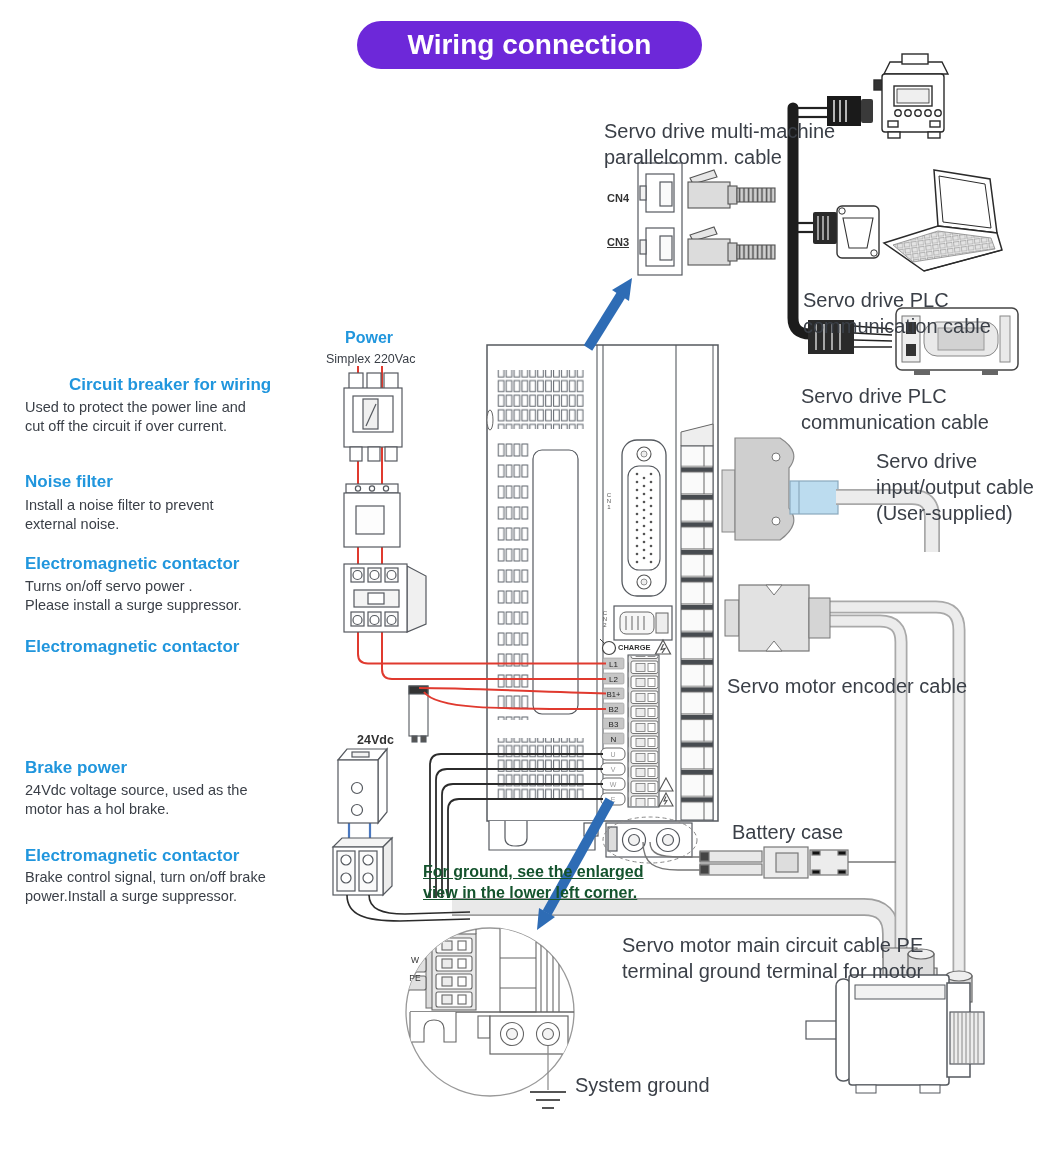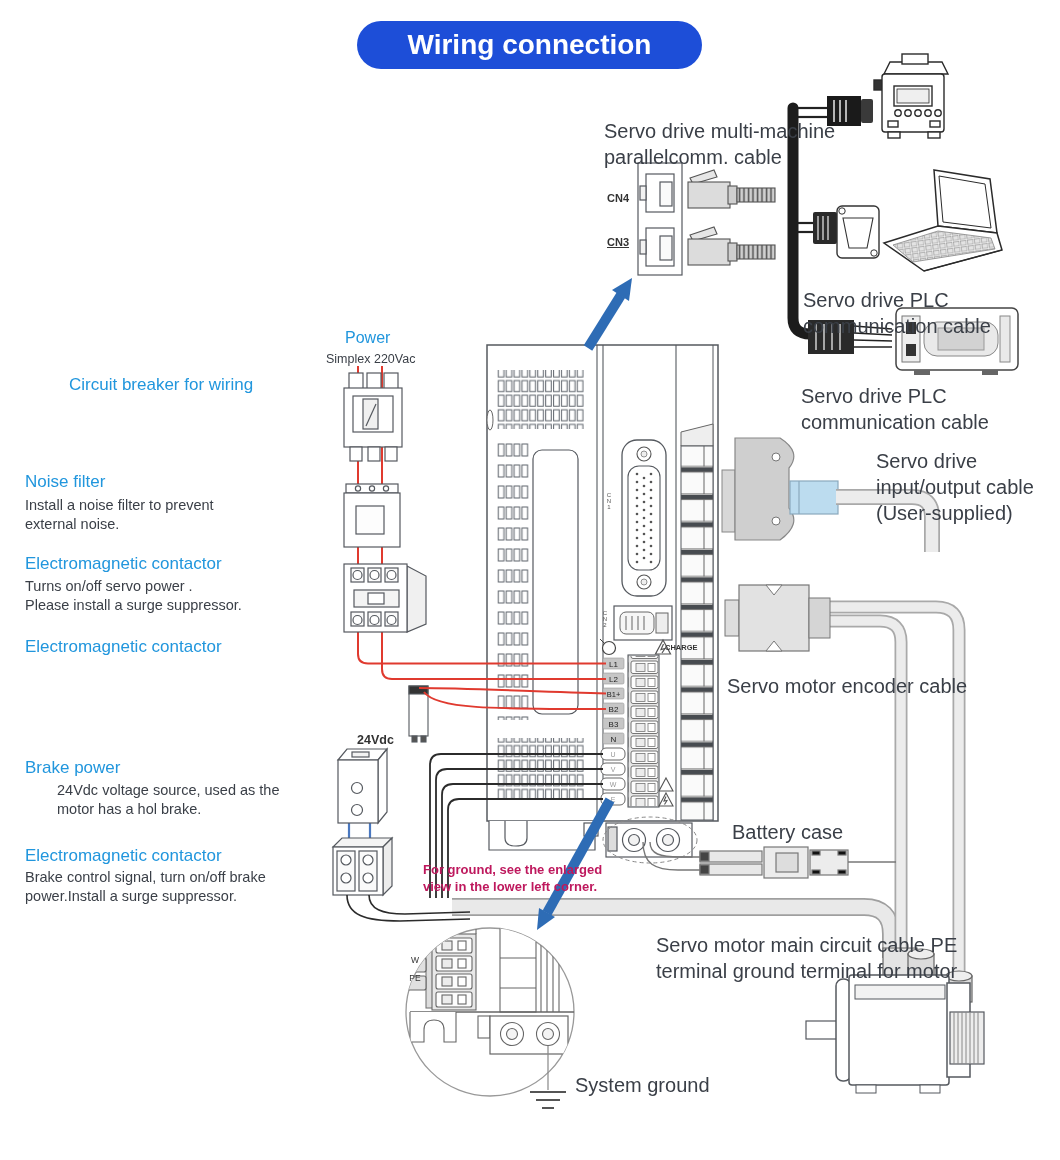--- a/index.html
+++ b/index.html
@@ -1,28 +1,28 @@
 <!DOCTYPE html>
 <html><head>
 <meta charset="utf-8">
 <style>
   html,body{margin:0;padding:0;background:#fff;}
   #stage{position:relative;width:1060px;height:1160px;background:#fff;overflow:hidden;
          font-family:"Liberation Sans","DejaVu Sans",sans-serif;color:#3b4046;}
   #stage svg{position:absolute;left:0;top:0;}
   .lbl{position:absolute;white-space:pre-line;line-height:1.3;}
-  .h{color:#2196dd;font-size:17px;font-weight:400;}
+  .h{color:#2196dd;font-size:17px;font-weight:700;}
   .b{font-size:14.5px;color:#3a3f47;}
   .cap{font-size:20px;color:#3a3f47;}
   .tiny{font-size:11px;font-weight:700;color:#333;}
   .vtext{writing-mode:vertical-rl;text-orientation:upright;font-size:6px;color:#555;letter-spacing:0;}
-  #title-pill{position:absolute;left:357px;top:21px;width:345px;height:48px;background:#1d4ed8;
+  #title-pill{position:absolute;left:357px;top:21px;width:345px;height:48px;background:#6d28d9;
       border-radius:26px;color:#fff;font-size:28px;font-weight:700;display:flex;
       align-items:center;justify-content:center;}
-  .charge{position:absolute;font-size:7.5px;color:#333;font-weight:700;margin-left:47px;}
+  .charge{position:absolute;font-size:7.5px;color:#333;font-weight:700;}
   svg text{font-family:"Liberation Sans","DejaVu Sans",sans-serif;}
 </style>
 </head>
 <body>
 
 <div id="stage">
 
 <svg width="1060" height="1160" viewBox="0 0 1060 1160">
 <defs>
   <pattern id="vent" width="7.9" height="14.6" patternUnits="userSpaceOnUse">
@@ -478,33 +478,35 @@
           <line x1="978" y1="1012" x2="978" y2="1064"></line>
   </g>
   <rect x="856" y="1085" width="20" height="8" stroke-width="1"></rect>
   <rect x="920" y="1085" width="20" height="8" stroke-width="1"></rect>
 </g>
 </svg>
 
 <div id="title-pill">Wiring connection</div>
 
 <div class="lbl h" style="left:25px;top:374px;margin-left:44px;">Circuit breaker for wiring</div>
+<div class="lbl b" style="left:25px;top:398px;width:320px;">Used to protect the power line and
+cut off the circuit if over current.</div>
 
 <div class="lbl h" style="left:25px;top:471px;">Noise filter</div>
 <div class="lbl b" style="left:25px;top:496px;width:320px;">Install a noise filter to prevent
 external noise.</div>
 
 <div class="lbl h" style="left:25px;top:553px;">Electromagnetic contactor</div>
 <div class="lbl b" style="left:25px;top:577px;width:320px;">Turns on/off servo power .
 Please install a surge suppressor.</div>
 
 <div class="lbl h" style="left:25px;top:636px;">Electromagnetic contactor</div>
 
 <div class="lbl h" style="left:25px;top:757px;">Brake power</div>
-<div class="lbl b" style="left:25px;top:781px;width:320px;margin-left:32px;">24Vdc voltage source, used as the
+<div class="lbl b" style="left:25px;top:781px;width:320px;">24Vdc voltage source, used as the
 motor has a hol brake.</div>
 
 <div class="lbl h" style="left:25px;top:845px;">Electromagnetic contactor</div>
 <div class="lbl b" style="left:25px;top:868px;width:320px;">Brake control signal, turn on/off brake
 power.Install a surge suppressor.</div>
 
 <div class="lbl h" style="left:345px;top:328px;font-size:16px;">Power</div>
 <div class="lbl" style="left:326px;top:351px;font-size:12.5px;color:#3a3f47;">Simplex 220Vac</div>
 
 <div class="lbl cap" style="left:604px;top:118px;">Servo drive multi-machine
@@ -515,23 +517,23 @@
 <div class="lbl cap" style="left:803px;top:287px;">Servo drive PLC communication cable</div>
 <div class="lbl cap" style="left:801px;top:383px;">Servo drive PLC communication cable</div>
 
 <div class="lbl cap" style="left:845px;top:448px;margin-left:31px;">Servo drive input/output cable
 (User-supplied)</div>
 <div class="lbl cap" style="left:727px;top:673px;">Servo motor encoder cable</div>
 <div class="lbl cap" style="left:732px;top:819px;">Battery case</div>
 
 <div class="lbl" style="left:357px;top:732px;font-size:12.5px;font-weight:700;color:#333;">24Vdc</div>
 
-<div class="lbl" style="left:423px;top:862px;font-size:13px;font-weight:600;color:#be185d;">For ground, see the enlarged
+<div class="lbl" style="left:423px;top:862px;font-size:16px;font-weight:600;color:#14532d;text-decoration:underline;">For ground, see the enlarged
 view in the lower left corner.</div>
-<div class="lbl cap" style="left:622px;top:932px;margin-left:34px;">Servo motor main circuit cable PE
+<div class="lbl cap" style="left:622px;top:932px;">Servo motor main circuit cable PE
 terminal ground terminal for motor</div>
 <div class="lbl cap" style="left:575px;top:1072px;text-align:right;">System ground</div>
 
 <div class="charge" style="left:618px;top:643px;">CHARGE</div>
 <div class="lbl vtext" style="left:604px;top:492px;">CN1</div>
 <div class="lbl vtext" style="left:600px;top:610px;">CN2</div>
 
 </div>
 
 </body></html>

